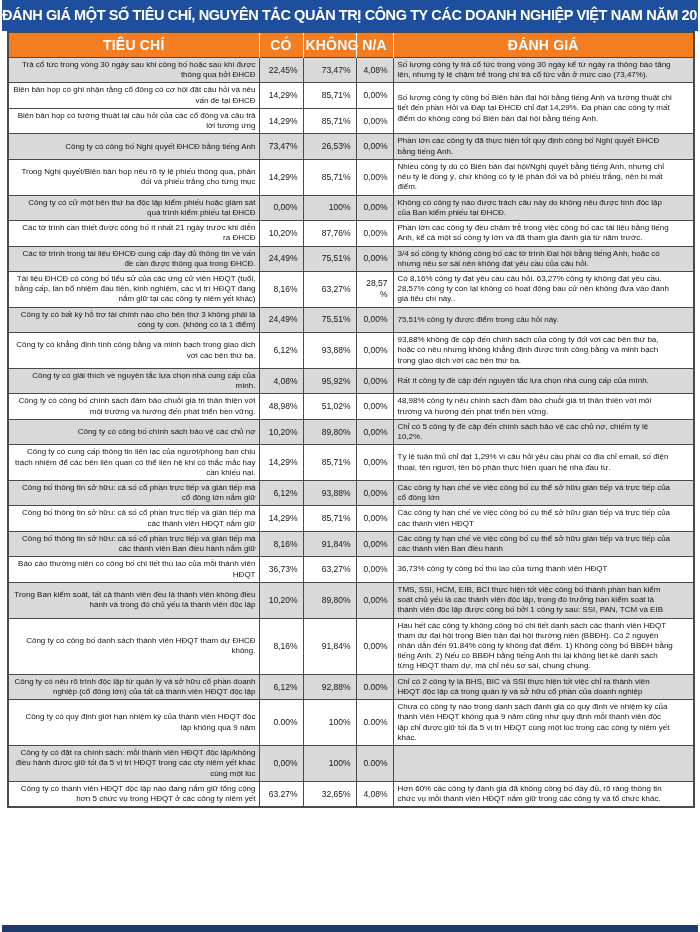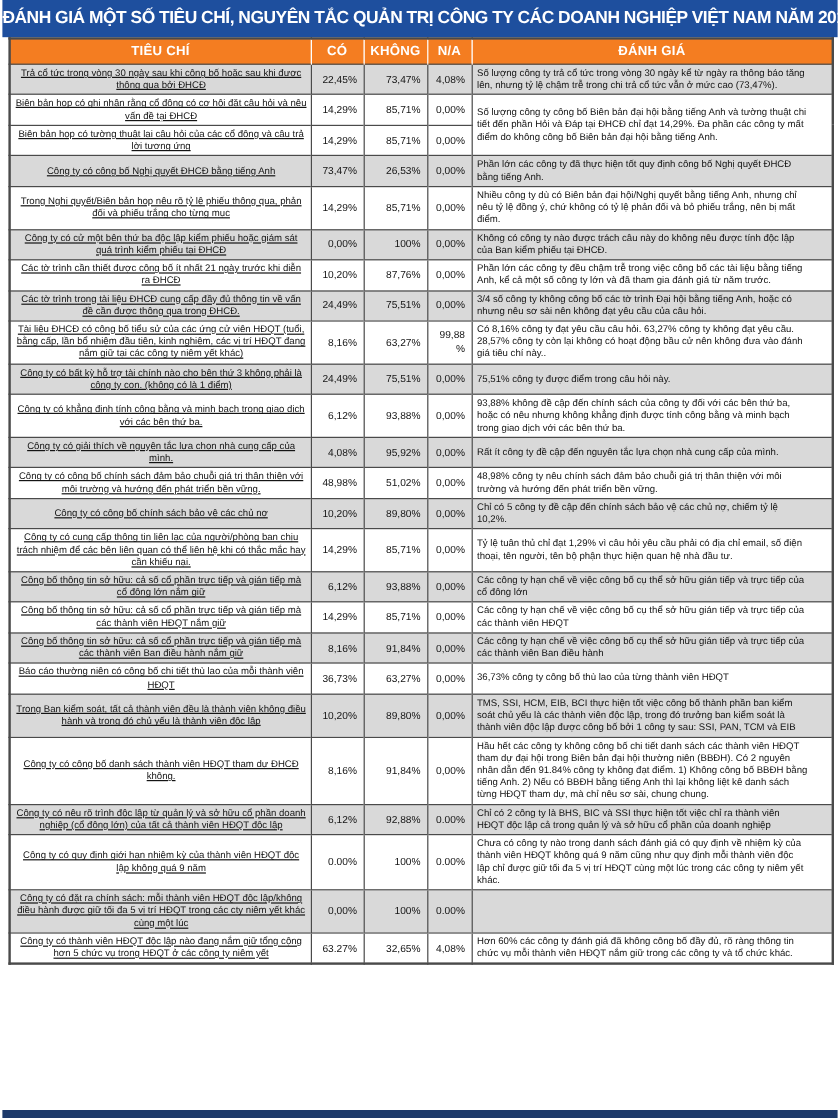--- a/index.html
+++ b/index.html
@@ -8,33 +8,33 @@
   .title-bar{
     margin:0 2px;height:31px;line-height:31px;background:var(--title-bg,#1e4f9e);
     color:#ffffff;text-align:center;font-weight:bold;font-size:14.5px;letter-spacing:-0.4px;
     white-space:nowrap;
   }
   table.gov-table{
     width:686px;margin:0 7px;border-collapse:collapse;table-layout:fixed;
     border:2px solid #4a4a4a;
   }
   thead th{
-    background:var(--header-bg,#f47d21);color:#ffffff;font-weight:bold;font-size:11px;
+    background:var(--header-bg,#f47d21);color:#ffffff;font-weight:bold;font-size:14px;
     padding:4px 2px;text-align:center;border-left:1px solid #ffffff;letter-spacing:0.2px;
   }
   thead th:first-child{border-left:none;}
   tbody td{
     border-left:1px solid #4a4a4a;border-top:1px solid #4a4a4a;
     font-size:8px;line-height:1.28;color:#141414;vertical-align:middle;
     padding:2px 3px;word-wrap:break-word;
   }
   tbody td:first-child{border-left:none;}
   tr.shade-gray td{background:#d9d9d9;}
   tr.shade-white td{background:#ffffff;}
-  td.c-criteria{text-align:center;padding-left:4px;text-decoration:underline;}
+  td.c-criteria{text-align:right;padding-left:4px;}
   td.c-num{text-align:right;padding-right:5px;font-size:8.5px;}
   td.c-eval{text-align:left;padding-left:4px;padding-right:20px;}
   .footer-bar{
     position:absolute;left:2px;right:2px;bottom:0;height:7px;
     background:var(--footer-bg,#1d3a6b);
   }
 </style>
 </head>
 <body>
 
@@ -113,21 +113,21 @@
     <td class="c-criteria">Các tờ trình trong tài liệu ĐHCĐ cung cấp đầy đủ thông tin về vấn đề cần được thông qua trong ĐHCĐ.</td>
     <td class="c-num">24,49%</td>
     <td class="c-num">75,51%</td>
     <td class="c-num">0,00%</td>
     <td class="c-eval">3/4 số công ty không công bố các tờ trình Đại hội bằng tiếng Anh, hoặc có nhưng nêu sơ sài nên không đạt yêu cầu của câu hỏi.</td>
   </tr>
         <tr class="shade-white">
     <td class="c-criteria">Tài liệu ĐHCĐ có công bố tiểu sử của các ứng cử viên HĐQT (tuổi, bằng cấp, lần bổ nhiệm đầu tiên, kinh nghiệm, các vị trí HĐQT đang nắm giữ tại các công ty niêm yết khác)</td>
     <td class="c-num">8,16%</td>
     <td class="c-num">63,27%</td>
-    <td class="c-num">99,88%</td>
+    <td class="c-num">28,57%</td>
     <td class="c-eval">Có 8,16% công ty đạt yêu cầu câu hỏi. 63,27% công ty không đạt yêu cầu. 28,57% công ty còn lại không có hoạt động bầu cử nên không đưa vào đánh giá tiêu chí này..</td>
   </tr>
         <tr class="shade-gray">
     <td class="c-criteria">Công ty có bất kỳ hỗ trợ tài chính nào cho bên thứ 3 không phải là công ty con. (không có là 1 điểm)</td>
     <td class="c-num">24,49%</td>
     <td class="c-num">75,51%</td>
     <td class="c-num">0,00%</td>
     <td class="c-eval">75,51% công ty được điểm trong câu hỏi này.</td>
   </tr>
         <tr class="shade-white">

